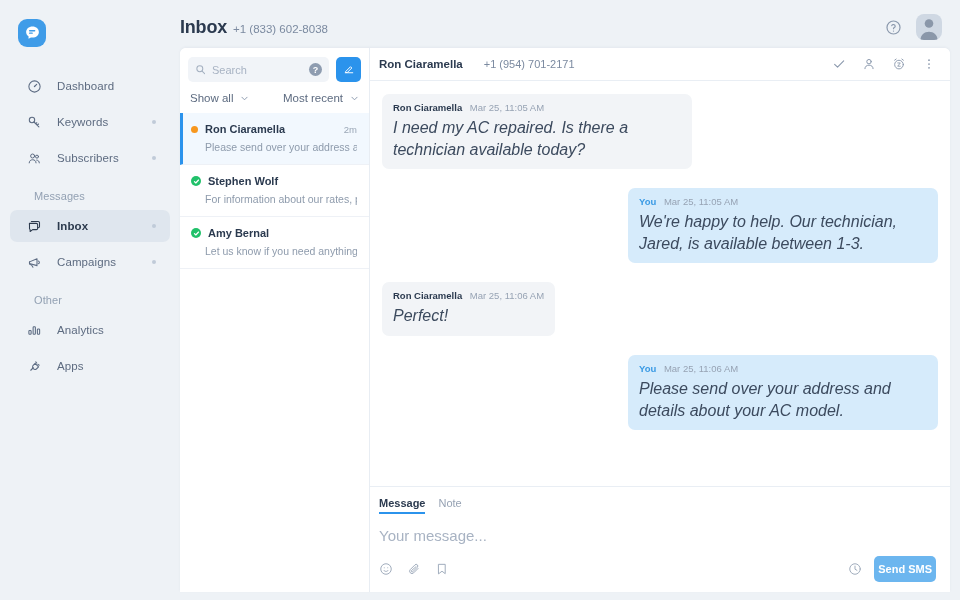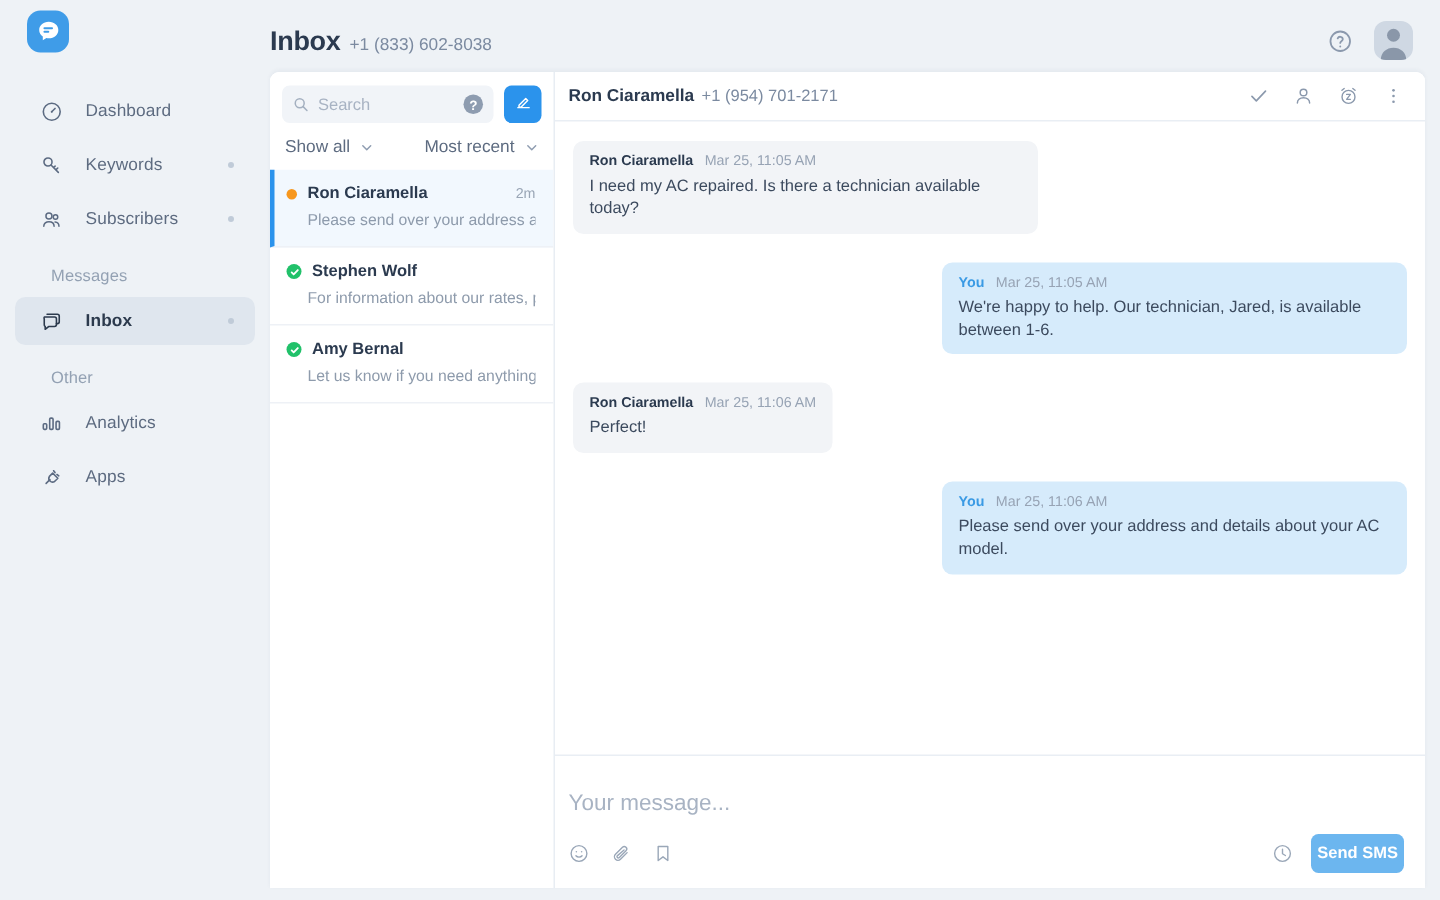--- a/index.html
+++ b/index.html
@@ -20,20 +20,21 @@
     display: flex;
     background: #eef2f6;
   }
 
   
   .sidebar {
     width: 180px;
     height: 600px;
     background: #eef2f6;
     flex: 0 0 180px;
+    padding-top: 12px;
     position: relative;
   }
 
   .logo-wrap {
     width: 180px;
     height: 42px;
     display: flex;
     align-items: center;
     padding-left: 18px;
   }
@@ -281,21 +282,21 @@
     flex: 0 0 33px;
   }
   .thread-name {
     font-size: 11.5px;
     font-weight: bold;
     color: #2b3a4f;
   }
   .thread-phone {
     font-size: 11px;
     color: #7b8aa0;
-    margin-left: 5px;
+    margin-left: 21px;
   }
   .thread-head-spacer { flex: 1; }
   .thread-actions { display: flex; align-items: center; gap: 16px; }
   .thread-actions .tico { color: #8b99ad; display: flex; cursor: pointer; }
 
   .thread-body {
     flex: 1;
     padding: 13px 12px 6px 12px;
     overflow: hidden;
     display: flex;
@@ -312,23 +313,24 @@
   .bubble.out { background: #d6ebfb; }
   .bubble-meta {
     font-size: 9.5px;
     margin-bottom: 4px;
     white-space: nowrap;
   }
   .bubble-author { font-weight: bold; color: #2b3a4f; font-size: 9.5px; }
   .bubble.out .bubble-author { color: #3a9ae4; }
   .bubble-time { color: #97a3b4; margin-left: 5px; font-size: 9.5px; }
   .bubble-text {
-    font-size: 11px;
+    font-size: 16px;
     color: #3c4a5e;
     line-height: 1.35;
+    font-style: italic;
   }
 
   
   .composer {
     border-top: 1px solid #e9eef4;
     padding: 10px 14px 10px 9px;
     flex: 0 0 auto;
   }
   .composer-tabs { display: flex; gap: 13px; }
   .ctab {
@@ -435,20 +437,31 @@
         <span class="nav-ico">
           <svg width="15" height="15" viewBox="0 0 24 24" fill="none" stroke="currentColor" stroke-width="1.7" stroke-linecap="round" stroke-linejoin="round">
             <path d="M7 4h11a2 2 0 0 1 2 2v6a2 2 0 0 1-2 2h-1"></path>
             <path d="M4 7h11a2 2 0 0 1 2 2v6a2 2 0 0 1-2 2H9l-4 3v-3a2 2 0 0 1-1-2V9a2 2 0 0 1 0-2z"></path>
           </svg>
         </span>
         <span class="nav-label">Inbox</span>
         <span class="nav-dot"></span>
       </div>
 
+      <div class="nav-item">
+        <span class="nav-ico">
+          <svg width="15" height="15" viewBox="0 0 24 24" fill="none" stroke="currentColor" stroke-width="1.7" stroke-linecap="round" stroke-linejoin="round">
+            <path d="M4 11v2.5a2 2 0 0 0 2 2h1l2.5 4"></path>
+              <path d="M4 11l12-5v11L4 13.5z"></path>
+              <path d="M18 9.5c1.3.3 1.8 1.2 1.8 2.3s-.6 2-1.8 2.2"></path>
+          </svg>
+        </span>
+        <span class="nav-label">Campaigns</span>
+        <span class="nav-dot"></span>
+      </div>
 
 
       <div class="nav-section">Other</div>
 
       <div class="nav-item">
         <span class="nav-ico">
           <svg width="15" height="15" viewBox="0 0 24 24" fill="none" stroke="currentColor" stroke-width="1.7" stroke-linecap="round">
             <rect x="3" y="12" width="3.6" height="6" rx="1.1"></rect>
               <rect x="9.8" y="6" width="3.6" height="12" rx="1.3"></rect>
               <rect x="16.6" y="9.5" width="3.6" height="8.5" rx="1.2"></rect>
@@ -625,21 +638,21 @@
             <div class="bubble-text">I need my AC repaired. Is there a technician available today?</div>
           </div>
         </div>
 
         <div class="msg-row out">
           <div class="bubble out">
             <div class="bubble-meta">
               <span class="bubble-author">You</span>
               <span class="bubble-time">Mar 25, 11:05 AM</span>
             </div>
-            <div class="bubble-text">We're happy to help. Our technician, Jared, is available between 1-6.</div>
+            <div class="bubble-text">We're happy to help. Our technician, Jared, is available between 1-3.</div>
           </div>
         </div>
 
         <div class="msg-row in">
           <div class="bubble in">
             <div class="bubble-meta">
               <span class="bubble-author">Ron Ciaramella</span>
               <span class="bubble-time">Mar 25, 11:06 AM</span>
             </div>
             <div class="bubble-text">Perfect!</div>
@@ -652,20 +665,24 @@
               <span class="bubble-author">You</span>
               <span class="bubble-time">Mar 25, 11:06 AM</span>
             </div>
             <div class="bubble-text">Please send over your address and details about your AC model.</div>
           </div>
         </div>
 
       </div>
 
       <div class="composer">
+        <div class="composer-tabs">
+          <div class="ctab active">Message</div>
+          <div class="ctab">Note</div>
+        </div>
         <input class="composer-input" type="text" placeholder="Your message..." style="">
         <div class="composer-bottom">
           <div class="composer-tools">
             <span class="cico">
               <svg width="14" height="14" viewBox="0 0 24 24" fill="none" stroke="currentColor" stroke-width="1.6">
                 <circle cx="12" cy="12" r="9"></circle>
                   <circle cx="9" cy="10" r=".9" fill="currentColor" stroke="none"></circle>
                   <circle cx="15" cy="10" r=".9" fill="currentColor" stroke="none"></circle>
                 <path d="M8.5 14.5c.9 1.1 2 1.6 3.5 1.6s2.6-.5 3.5-1.6" stroke-linecap="round"></path>
               </svg>

